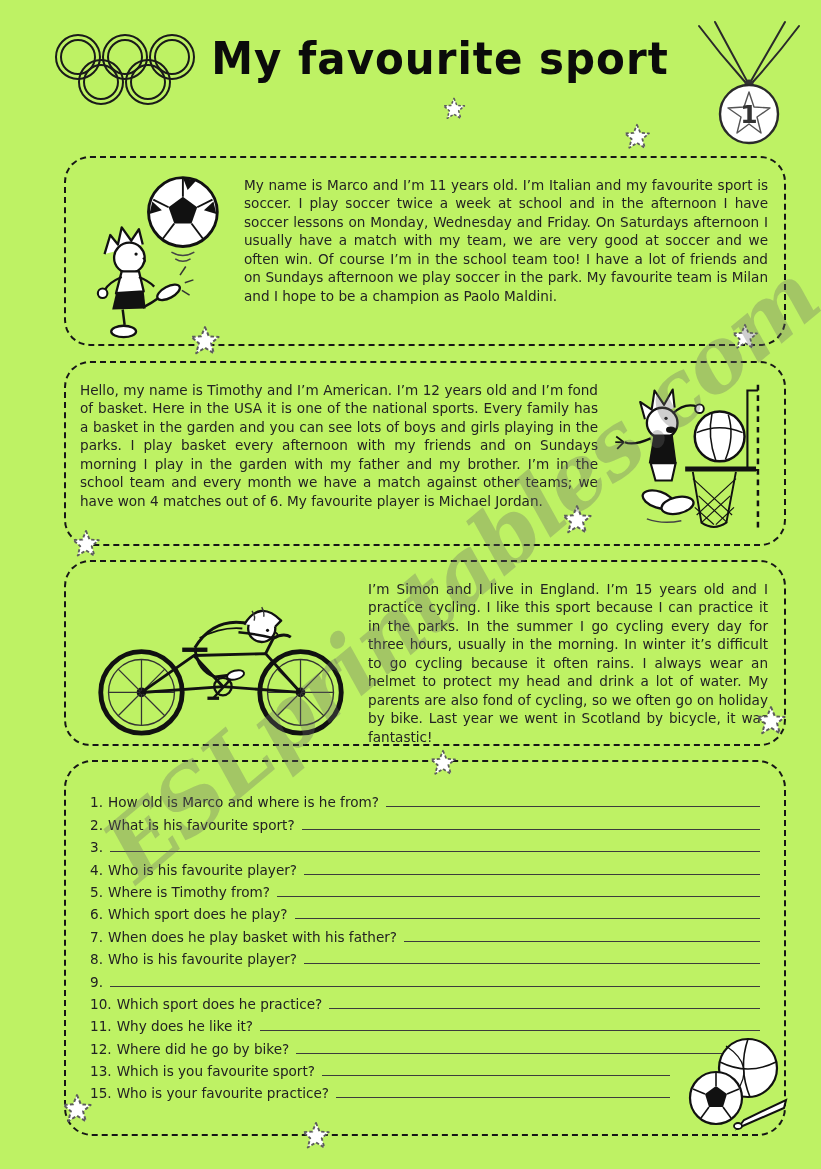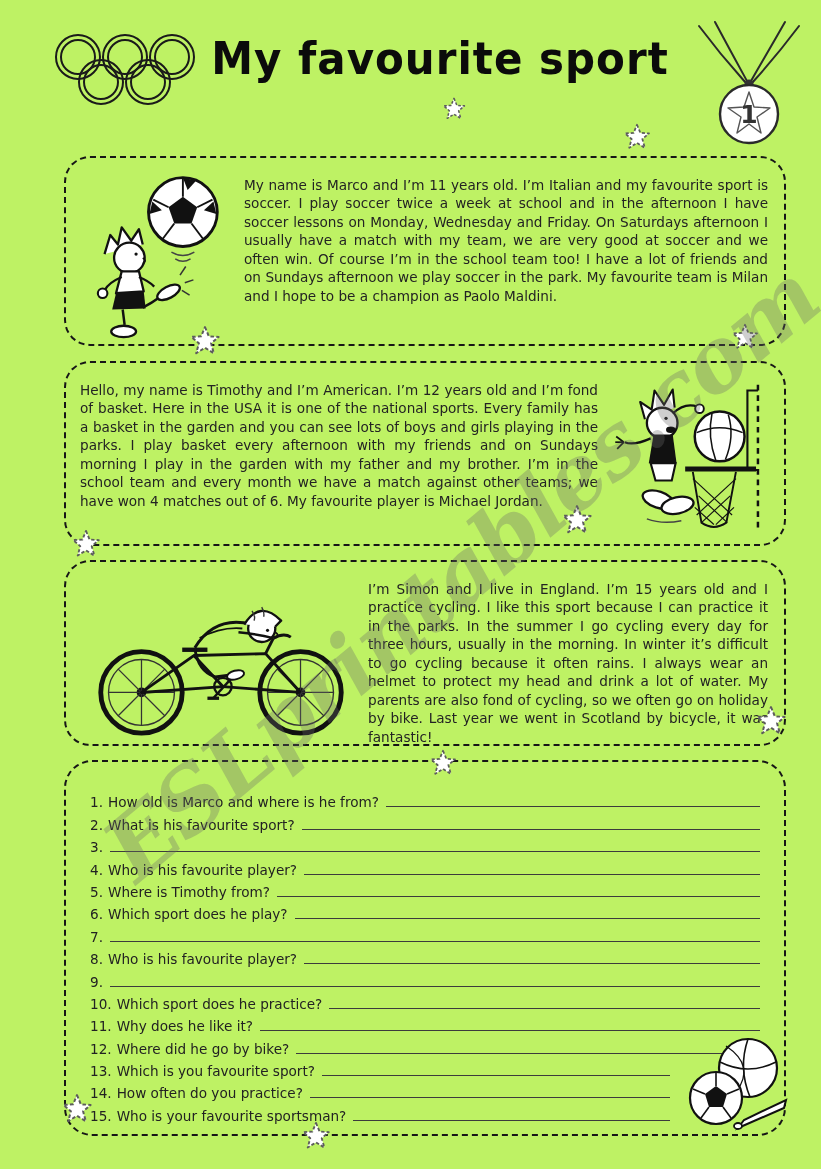--- a/index.html
+++ b/index.html
@@ -249,20 +249,21 @@
         <span class="q-text">Where is Timothy from?</span>
         <span class="q-blank"></span>
       </div>
     <div class="q-row">
         <span class="q-num">6.</span>
         <span class="q-text">Which sport does he play?</span>
         <span class="q-blank"></span>
       </div>
     <div class="q-row">
         <span class="q-num">7.</span>
+        <span class="q-text">When does he play basket with his father?</span>
         <span class="q-blank"></span>
       </div>
     <div class="q-row">
         <span class="q-num">8.</span>
         <span class="q-text">Who is his favourite player?</span>
         <span class="q-blank"></span>
       </div>
     <div class="q-row">
         <span class="q-num">9.</span>
         <span class="q-blank"></span>
@@ -281,27 +282,22 @@
         <span class="q-num">12.</span>
         <span class="q-text">Where did he go by bike?</span>
         <span class="q-blank"></span>
       </div>
     <div class="q-row">
         <span class="q-num">13.</span>
         <span class="q-text">Which is you favourite sport?</span>
         <span class="q-blank short"></span>
       </div>
     <div class="q-row">
-        <span class="q-num">14.</span>
-        <span class="q-text">How often do you practice?</span>
-        <span class="q-blank short"></span>
-      </div>
-    <div class="q-row">
         <span class="q-num">15.</span>
-        <span class="q-text">Who is your favourite sportsman?</span>
+        <span class="q-text">Who is your favourite practice?</span>
         <span class="q-blank short"></span>
       </div>
   </div>
 
   <svg class="balls" viewBox="0 0 108 100">
     <circle cx="62" cy="32" r="29" fill="#fff" stroke="#111" stroke-width="2.2"></circle>
     <path d="M34 26 Q62 40 90 26" fill="none" stroke="#111" stroke-width="1.6"></path>
     <path d="M62 3 Q52 32 64 61" fill="none" stroke="#111" stroke-width="1.6"></path>
     <path d="M40 10 Q70 30 50 56" fill="none" stroke="#111" stroke-width="1.3"></path>
     <polygon points="52,92 98,72 100,64 58,84" fill="#fff" stroke="#111" stroke-width="2"></polygon>

